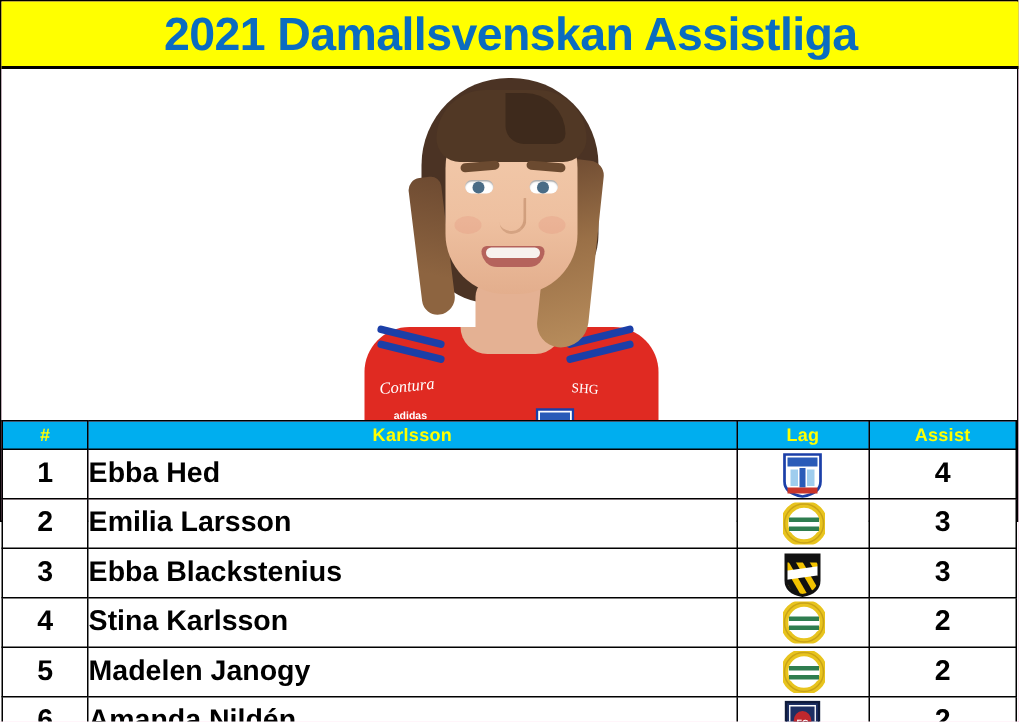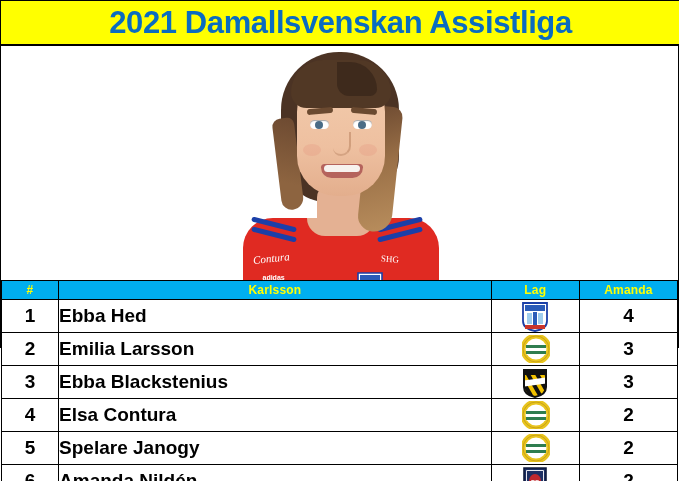--- a/index.html
+++ b/index.html
@@ -358,21 +358,21 @@
       <col class="col-rank">
         <col class="col-name">
         <col class="col-team">
         <col class="col-ast">
     </colgroup>
     <thead>
       <tr>
         <th>#</th>
         <th>Karlsson</th>
         <th>Lag</th>
-        <th>Amanda</th>
+        <th>Assist</th>
       </tr>
     </thead>
     <tbody>
       <tr>
         <td class="cell-rank">1</td>
         <td class="cell-name">Ebba Hed</td>
         <td class="cell-team">
           <span class="badge-wrap">
             <svg viewBox="0 0 26 30" width="26" height="30">
               <path d="M1 1 H25 V19 Q25 27 13 29 Q1 27 1 19 Z" fill="#ffffff" stroke="#1b3fa8" stroke-width="1.8"></path>
@@ -430,38 +430,38 @@
               </g>
               <path d="M2 2 H24 V19 Q24 27 13 29 Q2 27 2 19 Z" fill="none" stroke="#111111" stroke-width="2"></path>
             </svg>
           </span>
         </td>
         <td class="cell-ast">3</td>
       </tr>
 
       <tr>
         <td class="cell-rank">4</td>
-        <td class="cell-name">Elsa Contura</td>
+        <td class="cell-name">Stina Karlsson</td>
         <td class="cell-team">
           <span class="badge-wrap">
             <svg viewBox="0 0 28 28" width="28" height="28">
               <circle cx="14" cy="14" r="13" fill="none" stroke="#e8c41e" stroke-width="5"></circle>
               <circle cx="14" cy="14" r="13" fill="none" stroke="#c9a317" stroke-width="1"></circle>
               <rect x="4" y="9" width="20" height="11" rx="2" fill="#ffffff"></rect>
               <rect x="4" y="10" width="20" height="3" fill="#2f7d4f"></rect>
               <rect x="4" y="16" width="20" height="3" fill="#2f7d4f"></rect>
             </svg>
           </span>
         </td>
         <td class="cell-ast">2</td>
       </tr>
 
       <tr>
         <td class="cell-rank">5</td>
-        <td class="cell-name">Spelare Janogy</td>
+        <td class="cell-name">Madelen Janogy</td>
         <td class="cell-team">
           <span class="badge-wrap">
             <svg viewBox="0 0 28 28" width="28" height="28">
               <circle cx="14" cy="14" r="13" fill="none" stroke="#e8c41e" stroke-width="5"></circle>
               <circle cx="14" cy="14" r="13" fill="none" stroke="#c9a317" stroke-width="1"></circle>
               <rect x="4" y="9" width="20" height="11" rx="2" fill="#ffffff"></rect>
               <rect x="4" y="10" width="20" height="3" fill="#2f7d4f"></rect>
               <rect x="4" y="16" width="20" height="3" fill="#2f7d4f"></rect>
             </svg>
           </span>

